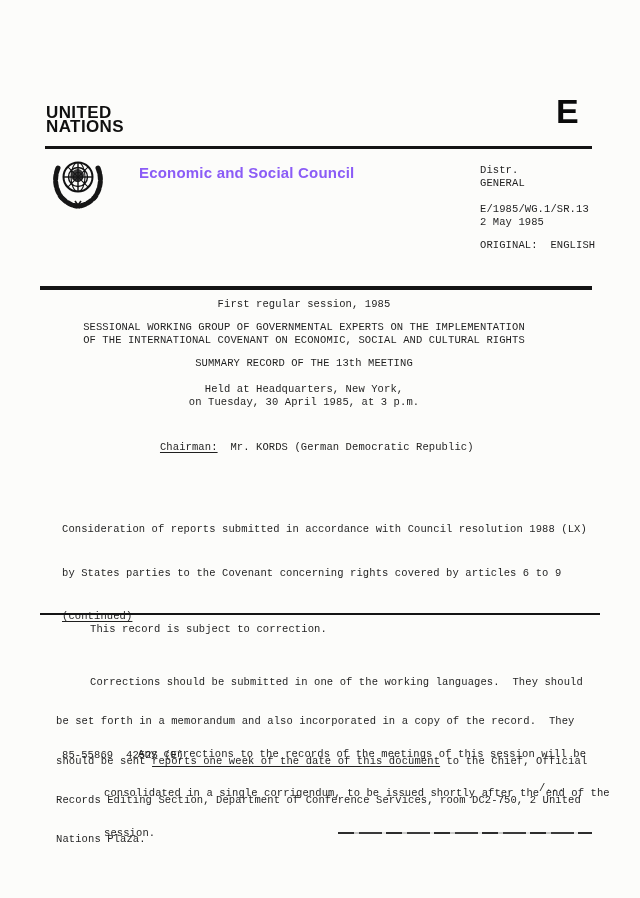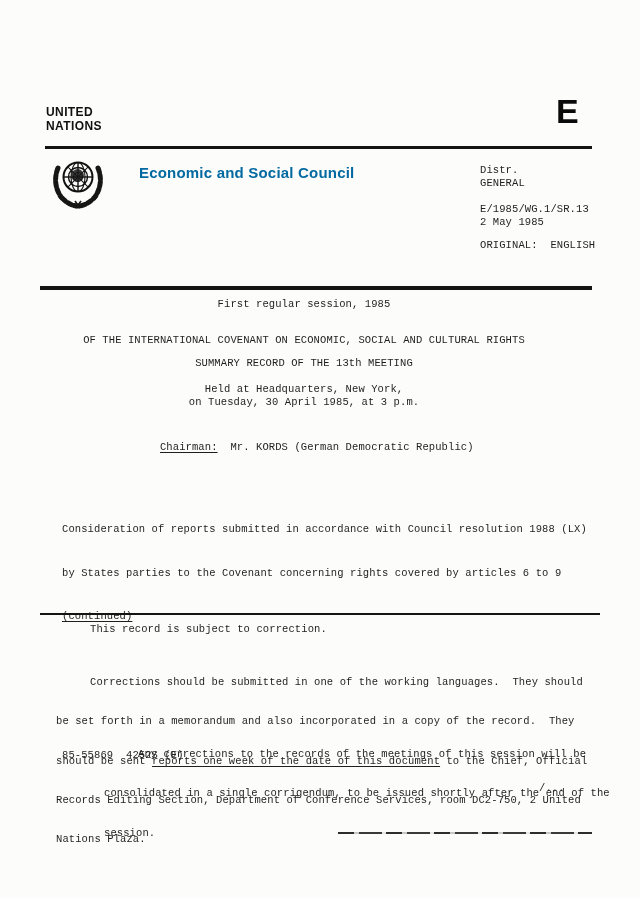--- a/index.html
+++ b/index.html
@@ -22,21 +22,21 @@
     letter-spacing: 0.1px;
   }
   .center {
     left: 0;
     width: 608px;
     text-align: center;
   }
   .org-block {
     left: 46px; top: 106px;
     font-weight: bold;
-    font-size: 12px;
+    font-size: 17px;
     line-height: 13.5px;
     letter-spacing: 0.4px;
     color: #101010;
   }
   .doc-letter {
     left: 556px; top: 94px;
     font-weight: bold;
     font-size: 34px;
     line-height: 34px;
     color: #0a0a0a;
@@ -51,21 +51,21 @@
       #2c2c2c 0px, #2c2c2c 16px,
       rgba(44,44,44,0.25) 16px, rgba(44,44,44,0.25) 21px,
       #3a3a3a 21px, #3a3a3a 44px,
       rgba(44,44,44,0.1) 44px, rgba(44,44,44,0.1) 48px);
   }
   .council-title {
     left: 139px; top: 164px;
     font-weight: bold;
     font-size: 15px;
     letter-spacing: 0.2px;
-    color: #0369a1;
+    color: #8b5cf6;
   }
   .emblem { left: 49px; top: 155px; }
   .masthead-col { left: 452px; padding-left: 28px; }
   .para { white-space: pre; }
   .para > div { white-space: pre; }
   .contents-para { left: 62px; top: 493px; line-height: 14.5px; }
   .fn-para1 { left: 56px; top: 623px; text-align: center; }
   .fn-para2 { left: 56px; top: 650px; line-height: 13.1px; }
   .fn-para3 { left: 56px; top: 722px; line-height: 13.1px; margin-left: 48px; }
   .ind { text-indent: 34px; }
@@ -114,20 +114,21 @@
 
   <div class="abs mono masthead-col" style="top:164px">Distr.</div>
   <div class="abs mono masthead-col" style="top:177px">GENERAL</div>
   <div class="abs mono masthead-col" style="top:203px">E/1985/WG.1/SR.13</div>
   <div class="abs mono masthead-col" style="top:216px">2 May 1985</div>
   <div class="abs mono masthead-col" style="top:239px">ORIGINAL:  ENGLISH</div>
 
   <div class="abs rule rule-mid"></div>
 
   <div class="abs mono center" style="top:298px">First regular session, 1985</div>
+  <div class="abs mono center" style="top:321px">SESSIONAL WORKING GROUP OF GOVERNMENTAL EXPERTS ON THE IMPLEMENTATION</div>
   <div class="abs mono center" style="top:334px">OF THE INTERNATIONAL COVENANT ON ECONOMIC, SOCIAL AND CULTURAL RIGHTS</div>
   <div class="abs mono center" style="top:357px">SUMMARY RECORD OF THE 13th MEETING</div>
   <div class="abs mono center" style="top:383px">Held at Headquarters, New York,</div>
   <div class="abs mono center" style="top:396px">on Tuesday, 30 April 1985, at 3 p.m.</div>
 
   <div class="abs mono center" style="top:428px">
     <span class="u">Chairman:</span><span>  Mr. KORDS (German Democratic Republic)</span>
   </div>
 
 

